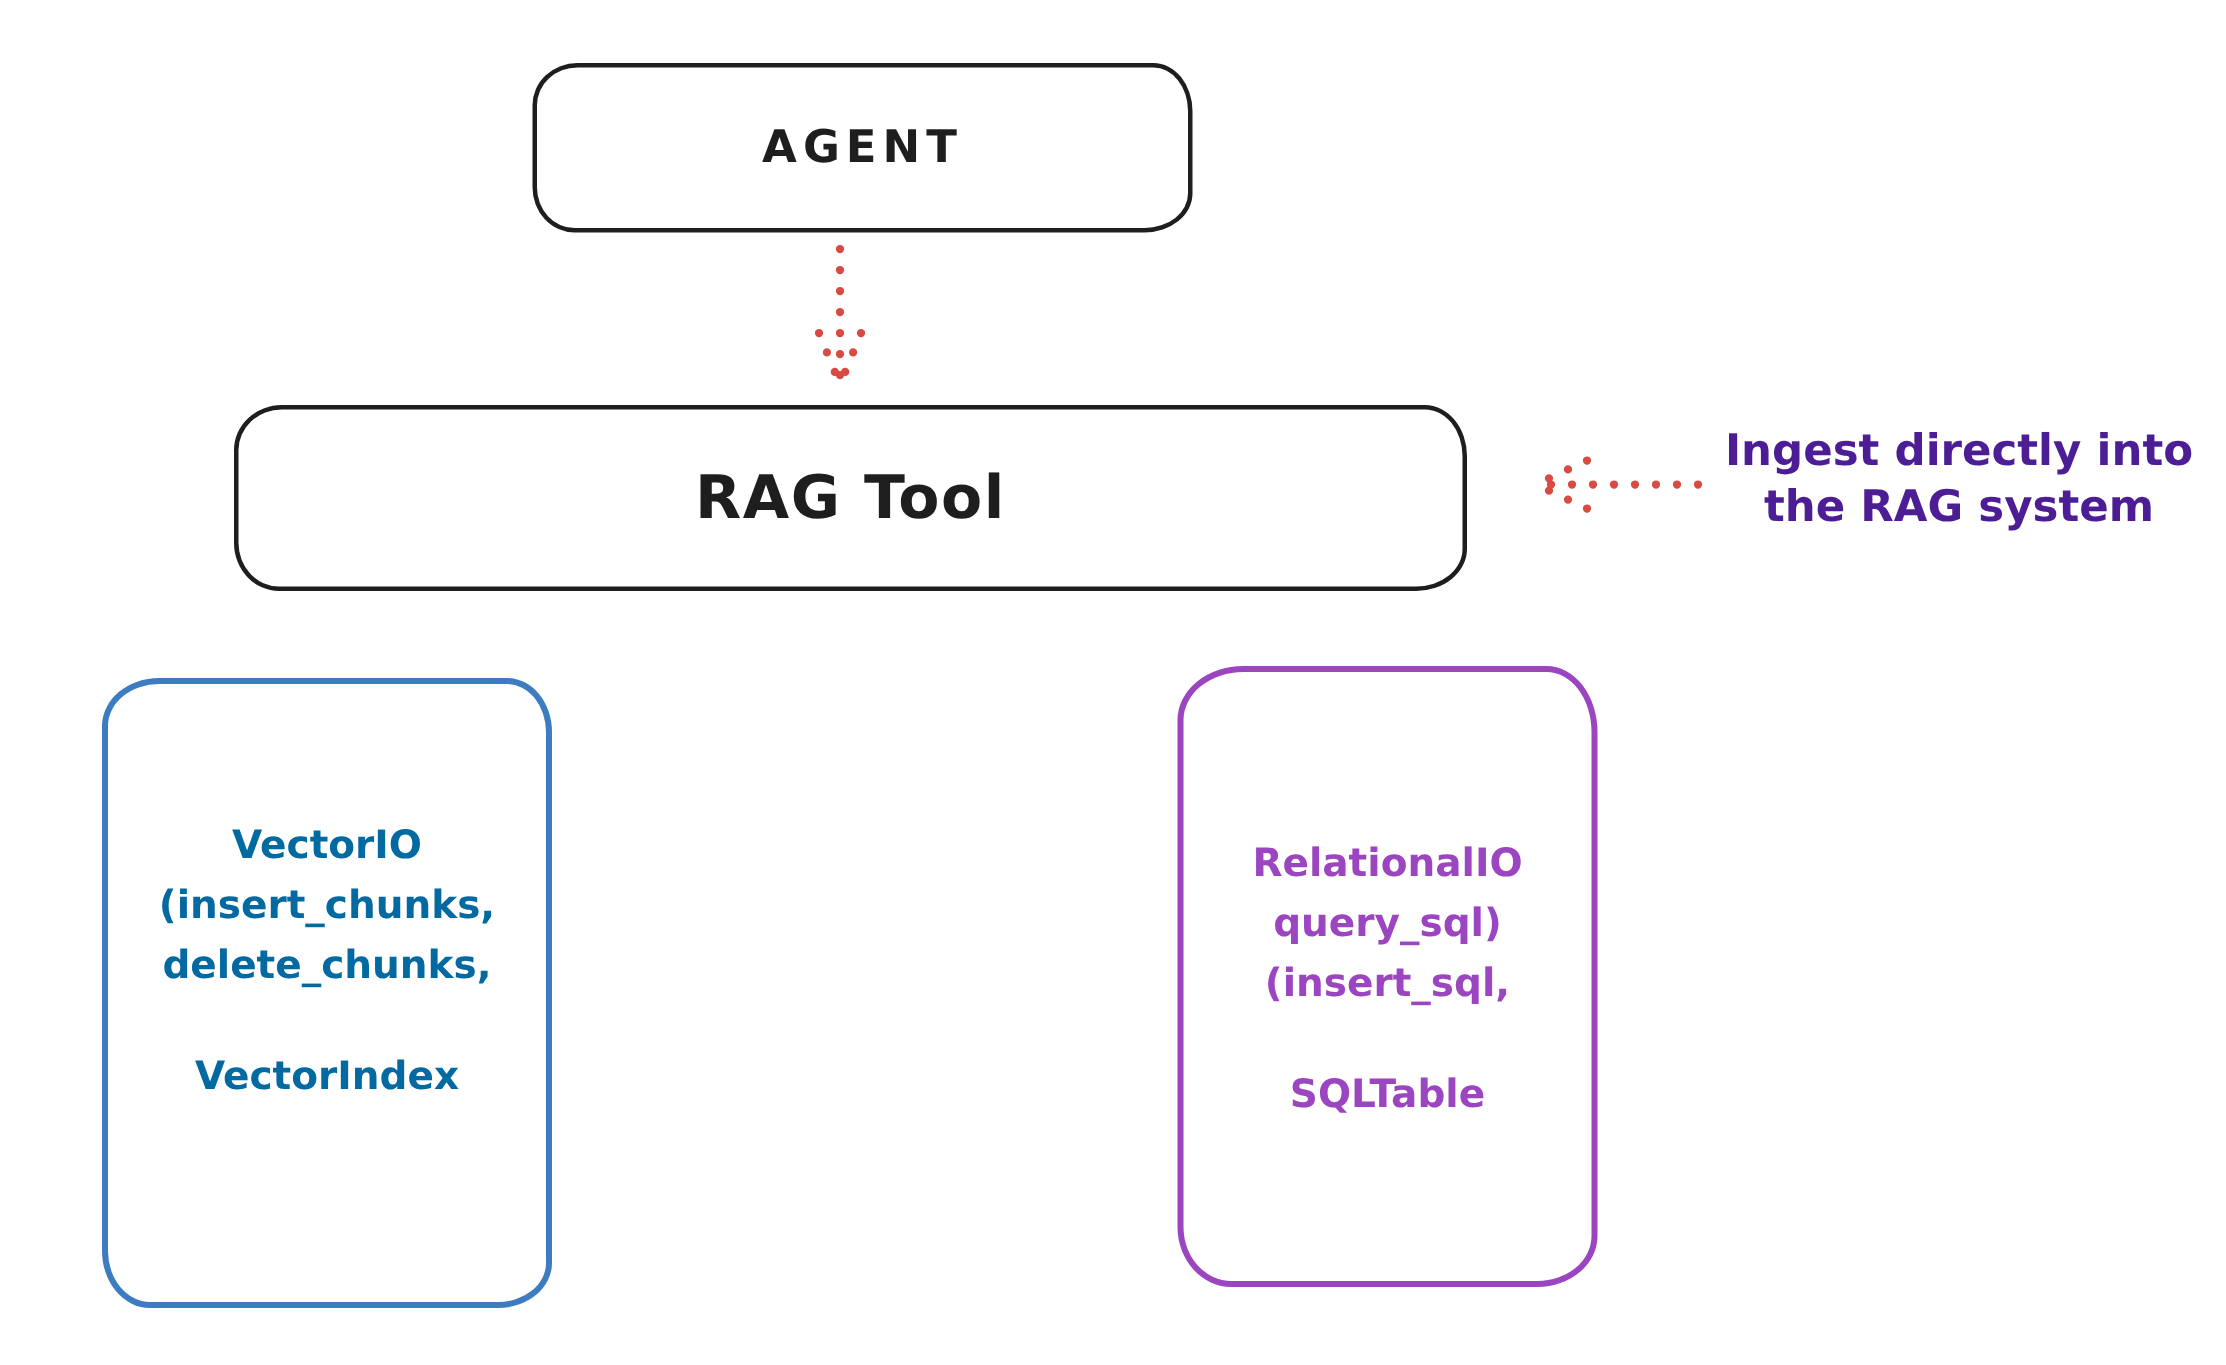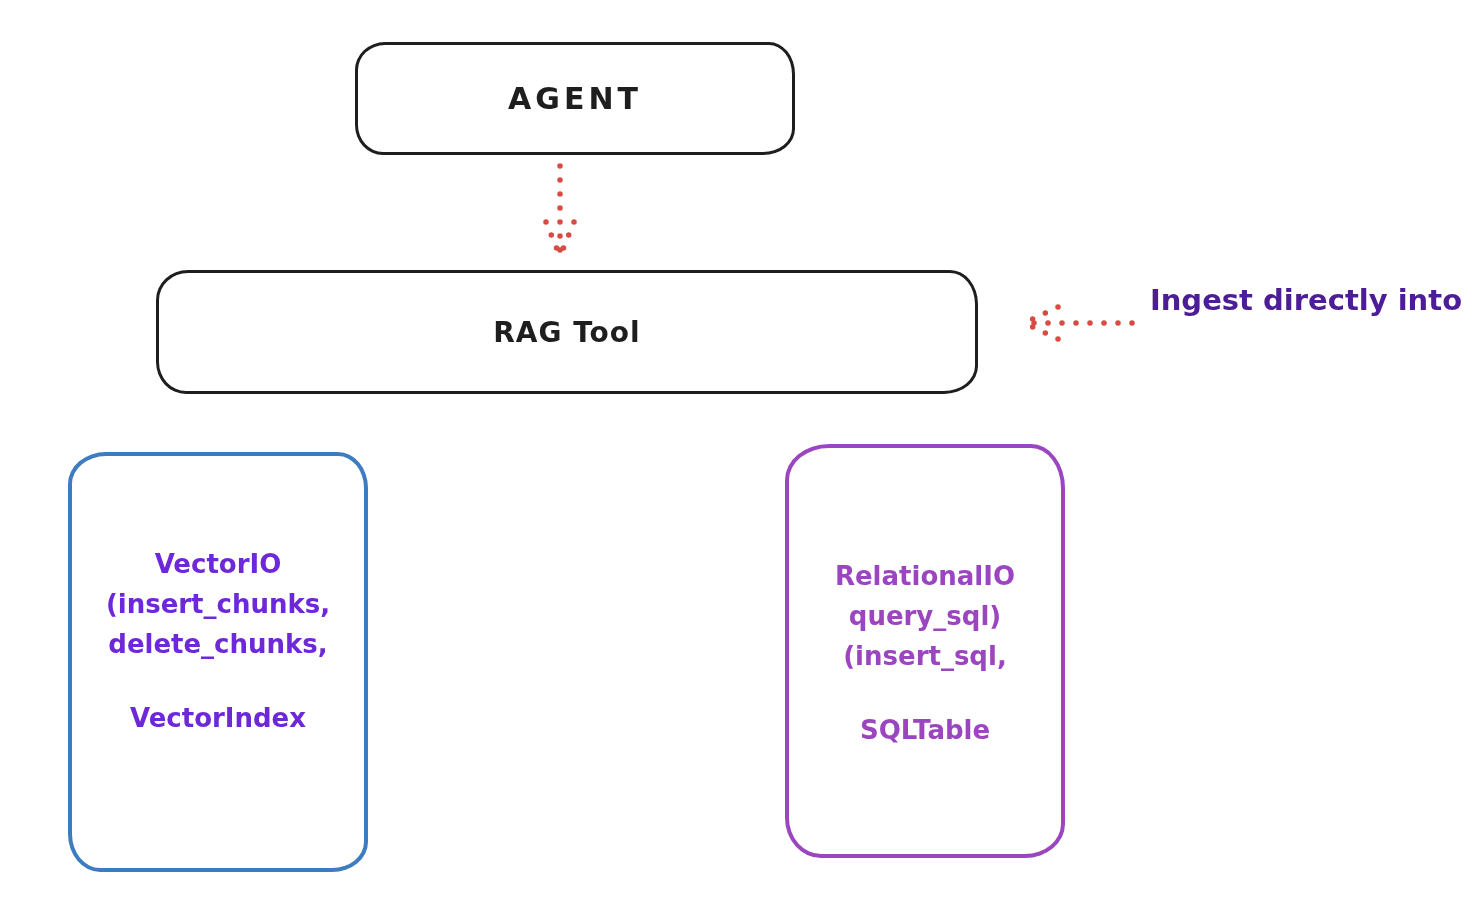--- a/index.html
+++ b/index.html
@@ -36,21 +36,21 @@
     font-weight: 700;
     letter-spacing: 4px;
     color: #1e1e1e;
   }
   .rag-box {
     left: 156px; top: 270px;
     width: 822px; height: 124px;
     border-radius: 32px 28px 34px 30px / 30px 34px 28px 32px;
   }
   .rag-box .label {
-    font-size: 28px;
+    font-size: 40px;
     font-weight: 600;
     letter-spacing: 1px;
     color: #1e1e1e;
   }
   
   .store-box {
     position: absolute;
     background: #ffffff;
     border-width: 4px;
     border-style: solid;
@@ -130,23 +130,24 @@
   <div class="arrow arrow-left" style="color: rgb(216, 74, 66);">
     <svg width="120" height="46" viewBox="0 0 120 46">
       <line x1="114" y1="23" x2="8" y2="23"></line>
       <line x1="40" y1="7" x2="8" y2="22"></line>
       <line x1="40" y1="39" x2="8" y2="24"></line>
     </svg>
   </div>
 
   <div class="annotation-text" style="color: #4c1d95;">
     <div>Ingest directly into</div>
+    <div>the RAG system</div>
   </div>
 
-  <div class="store-box store-vector" style="border-color: rgb(61, 124, 192); color: #6d28d9;">
+  <div class="store-box store-vector" style="border-color: rgb(61, 124, 192); color: #0369a1;">
     <div class="store-text">
       <div>VectorIO</div>
       <div>(insert_chunks,</div>
       <div>delete_chunks,</div>
       <div class="line-gap"></div>
       <div>VectorIndex</div>
     </div>
   </div>
 
 

